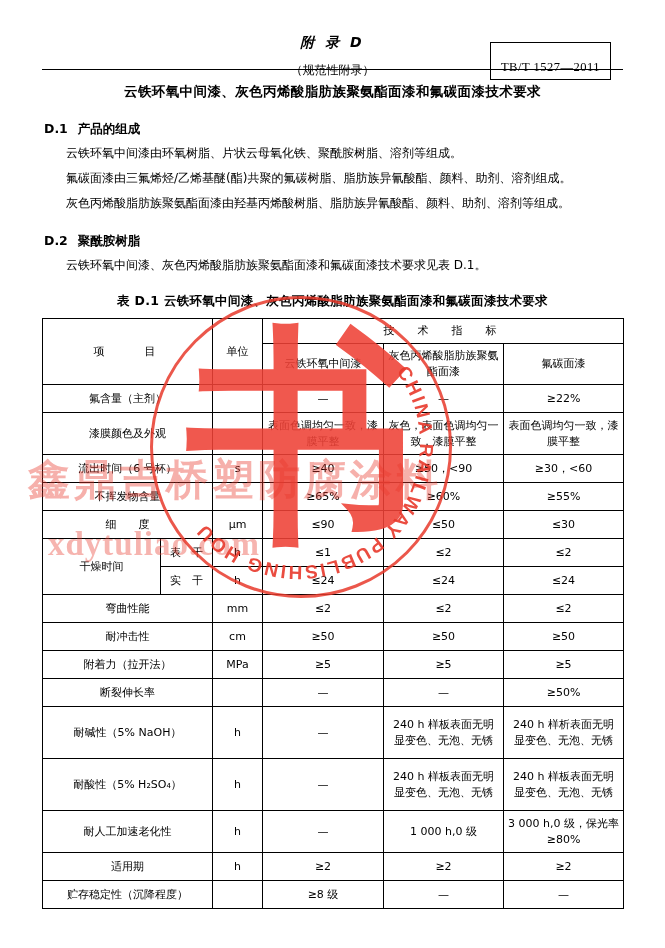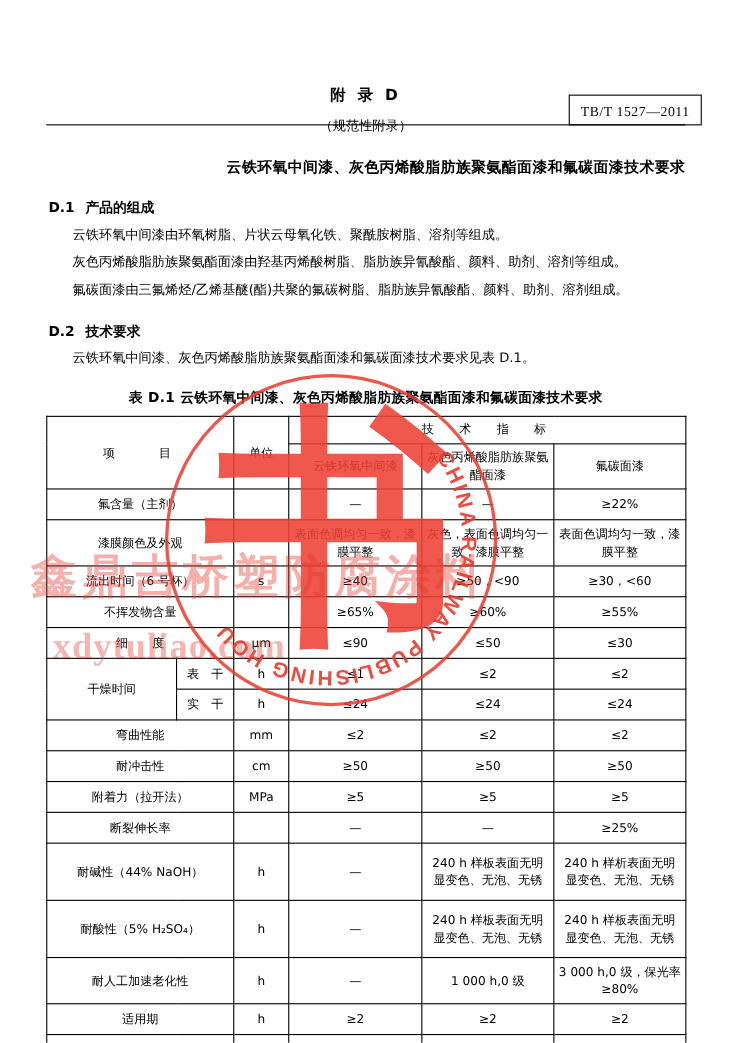--- a/index.html
+++ b/index.html
@@ -19,52 +19,53 @@
     position: relative;
     width: 665px;
     height: 948px;
     box-sizing: border-box;
     padding: 0 42px;
   }
   
   .header {
     position: absolute;
     top: 8px;
-    right: 27px;
+    right: 54px;
     border: 1px solid #000;
-    padding: 7px 10px 4px 10px;
+    padding: 17px 10px 4px 10px;
     font-size: 12.5px;
     letter-spacing: 0.5px;
     font-family: "Liberation Serif", serif;
   }
   .header-rule {
     position: absolute;
     top: 35px;
     left: 42px;
     right: 42px;
     border-top: 1px solid #000;
   }
   
   .annex-title {
     text-align: center;
     font-size: 14px;
     font-weight: bold;
-    margin-top: 78px;
+    margin-top: 34px;
     letter-spacing: 3px;
+    font-style: italic;
   }
   .annex-sub {
     text-align: center;
     font-size: 12px;
     margin-top: 10px;
   }
   .annex-name {
-    text-align: right;
+    text-align: center;
     font-size: 13.5px;
     font-weight: bold;
-    margin-top: 20px;
+    margin-top: 4px;
     letter-spacing: 0.4px;
   }
   
   .clause-head {
     font-size: 12.5px;
     font-weight: bold;
     margin-top: 20px;
     margin-left: 2px;
   }
   .clause-head .num { margin-right: 10px; }
@@ -189,25 +190,25 @@
   <div class="header-rule"></div>
 
   <div class="annex-title">附 录 D</div>
   <div class="annex-sub">（规范性附录）</div>
   <div class="annex-name">云铁环氧中间漆、灰色丙烯酸脂肪族聚氨酯面漆和氟碳面漆技术要求</div>
 
   <div class="clause-head">
     <span class="num">D.1</span><span>产品的组成</span>
   </div>
   <div class="para">云铁环氧中间漆由环氧树脂、片状云母氧化铁、聚酰胺树脂、溶剂等组成。</div>
+  <div class="para">氟碳面漆由三氟烯烃/乙烯基醚(酯)共聚的氟碳树脂、脂肪族异氰酸酯、颜料、助剂、溶剂组成。</div>
   <div class="para">灰色丙烯酸脂肪族聚氨酯面漆由羟基丙烯酸树脂、脂肪族异氰酸酯、颜料、助剂、溶剂等组成。</div>
-  <div class="para">氟碳面漆由三氟烯烃/乙烯基醚(酯)共聚的氟碳树脂、脂肪族异氰酸酯、颜料、助剂、溶剂组成。</div>
 
   <div class="clause-head">
-    <span class="num">D.2</span><span>技术要求</span>
+    <span class="num">D.2</span><span>聚酰胺树脂</span>
   </div>
   <div class="para">云铁环氧中间漆、灰色丙烯酸脂肪族聚氨酯面漆和氟碳面漆技术要求见表 D.1。</div>
 
   <div class="table-caption">表 D.1  云铁环氧中间漆、灰色丙烯酸脂肪族聚氨酯面漆和氟碳面漆技术要求</div>
 
   <table class="spec">
     <colgroup>
       <col style="width:118px">
       <col style="width:52px">
       <col style="width:50px">
@@ -305,25 +306,25 @@
         <td>≥5</td>
         <td>≥5</td>
         <td>≥5</td>
       </tr>
 
       <tr class="rowh">
         <td colspan="2" class="left-label">断裂伸长率</td>
         <td></td>
         <td>—</td>
         <td>—</td>
-        <td>≥25%</td>
+        <td>≥50%</td>
       </tr>
 
       <tr class="rowh3">
-        <td colspan="2" class="left-label">耐碱性（44% NaOH）</td>
+        <td colspan="2" class="left-label">耐碱性（5% NaOH）</td>
         <td>h</td>
         <td>—</td>
         <td class="cell-small">240 h 样板表面无明显变色、无泡、无锈</td>
         <td class="cell-small">240 h 样析表面无明显变色、无泡、无锈</td>
       </tr>
 
       <tr class="rowh3">
         <td colspan="2" class="left-label">耐酸性（5% H₂SO₄）</td>
         <td>h</td>
         <td>—</td>

